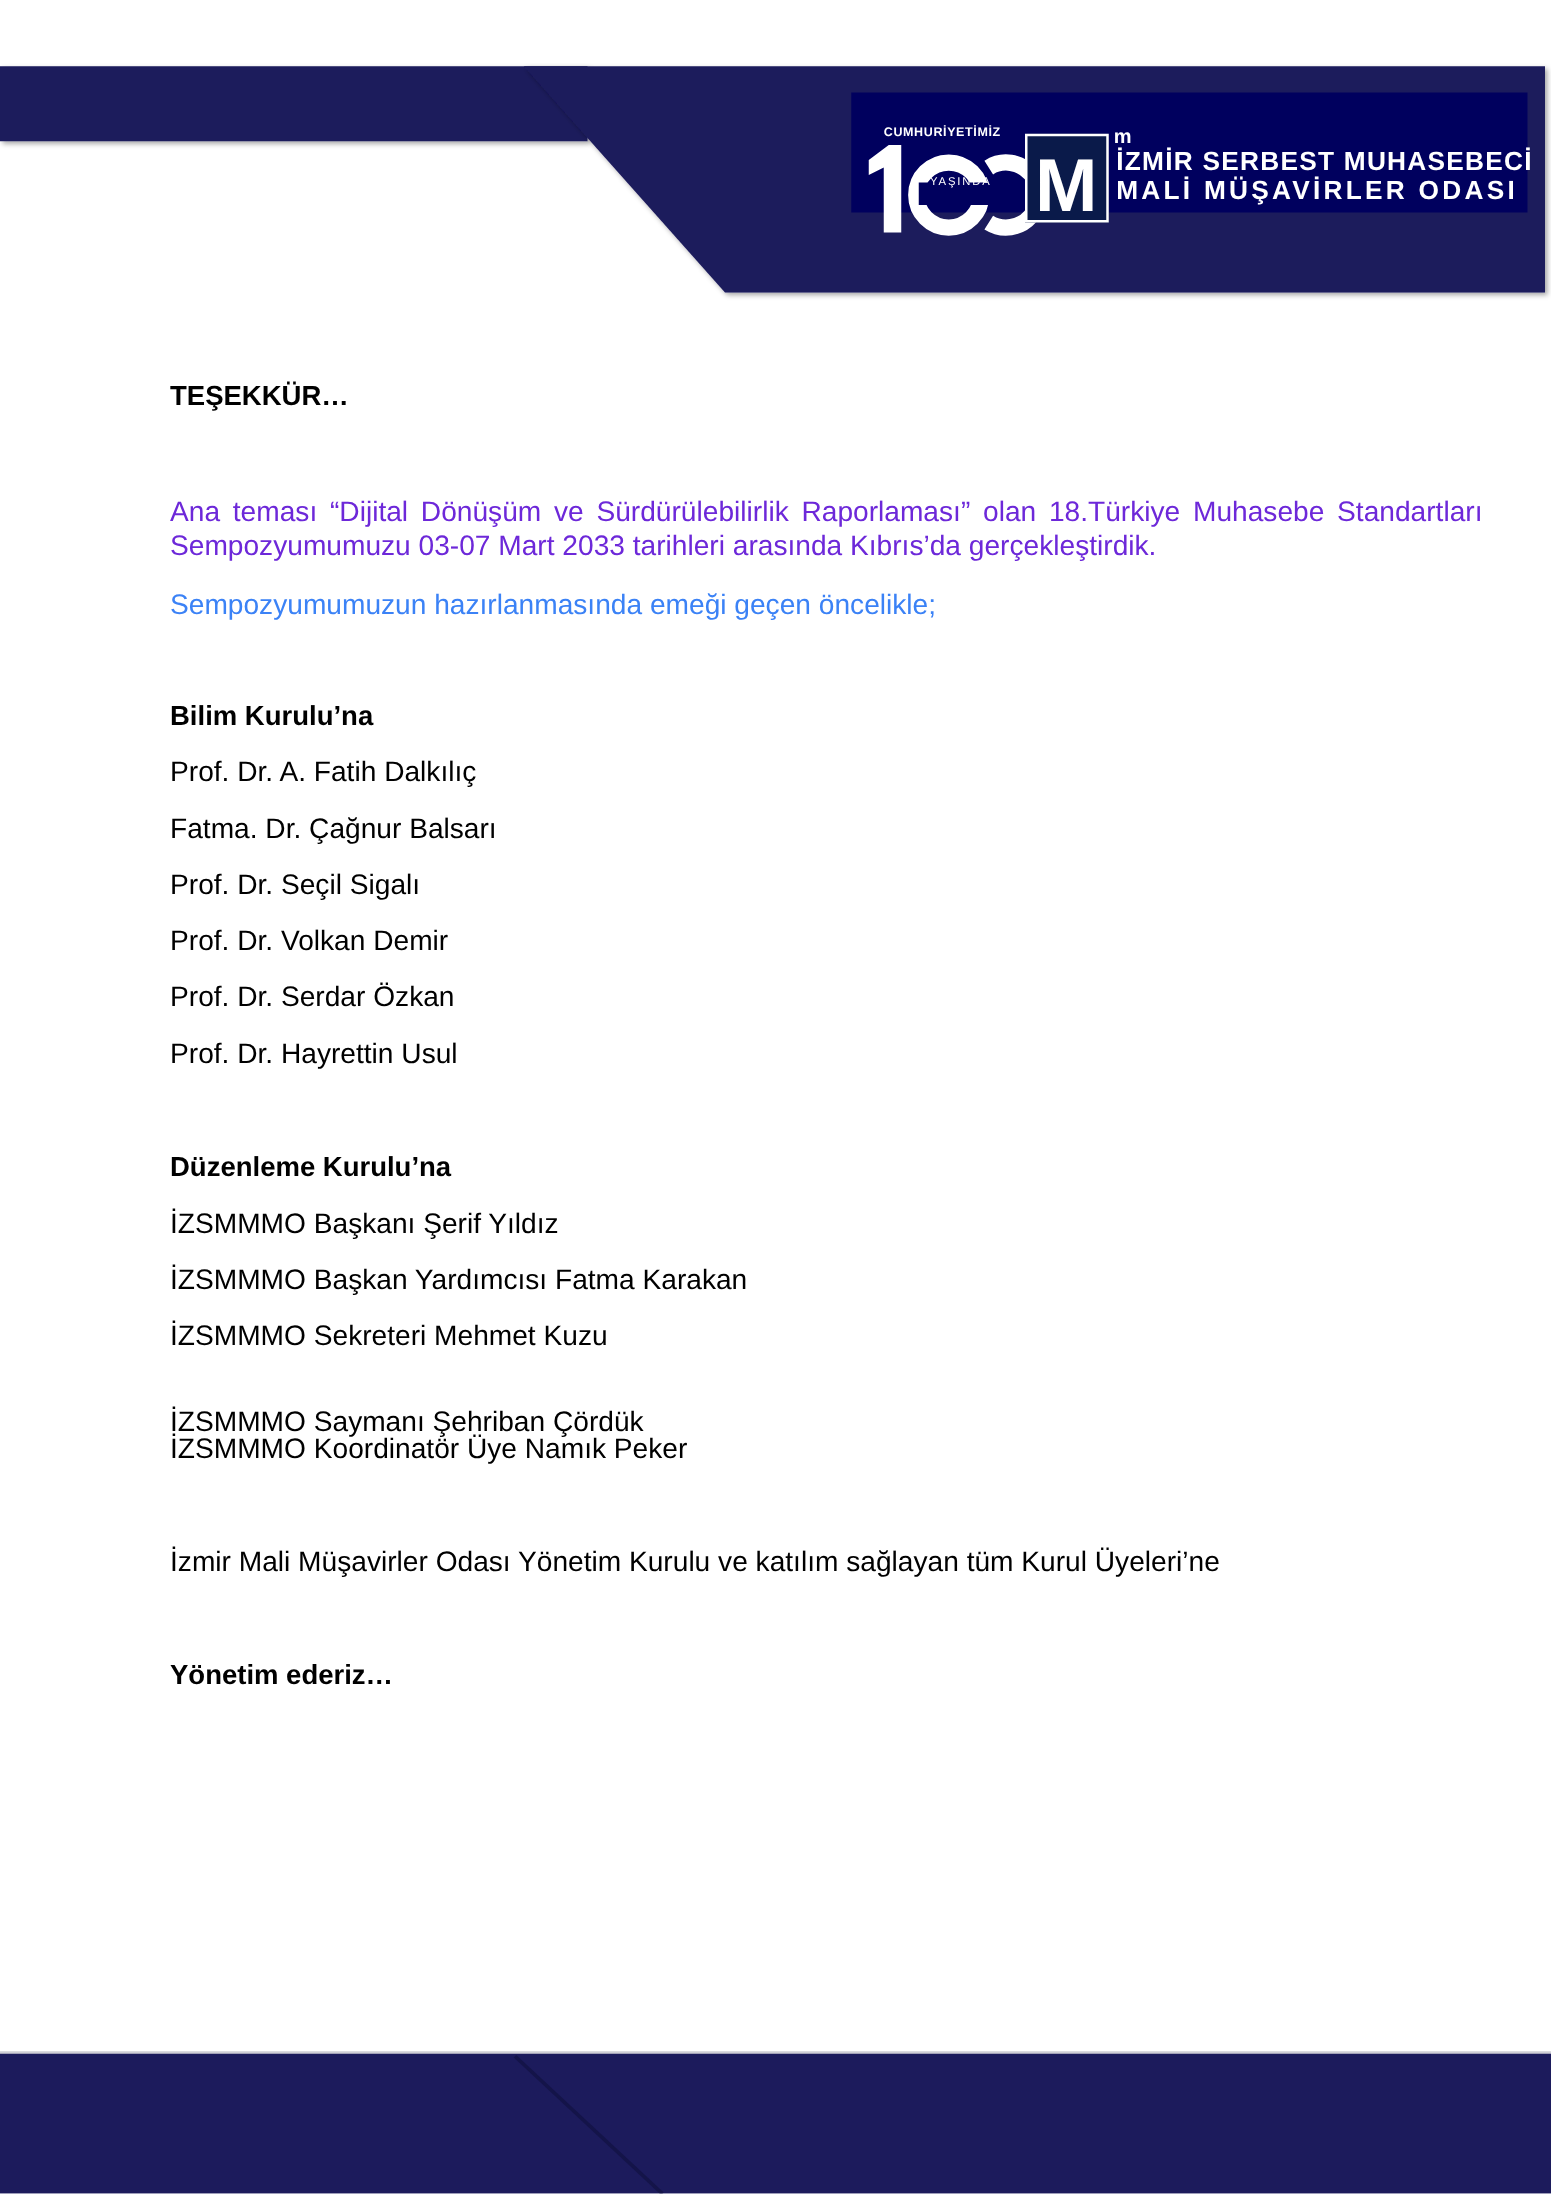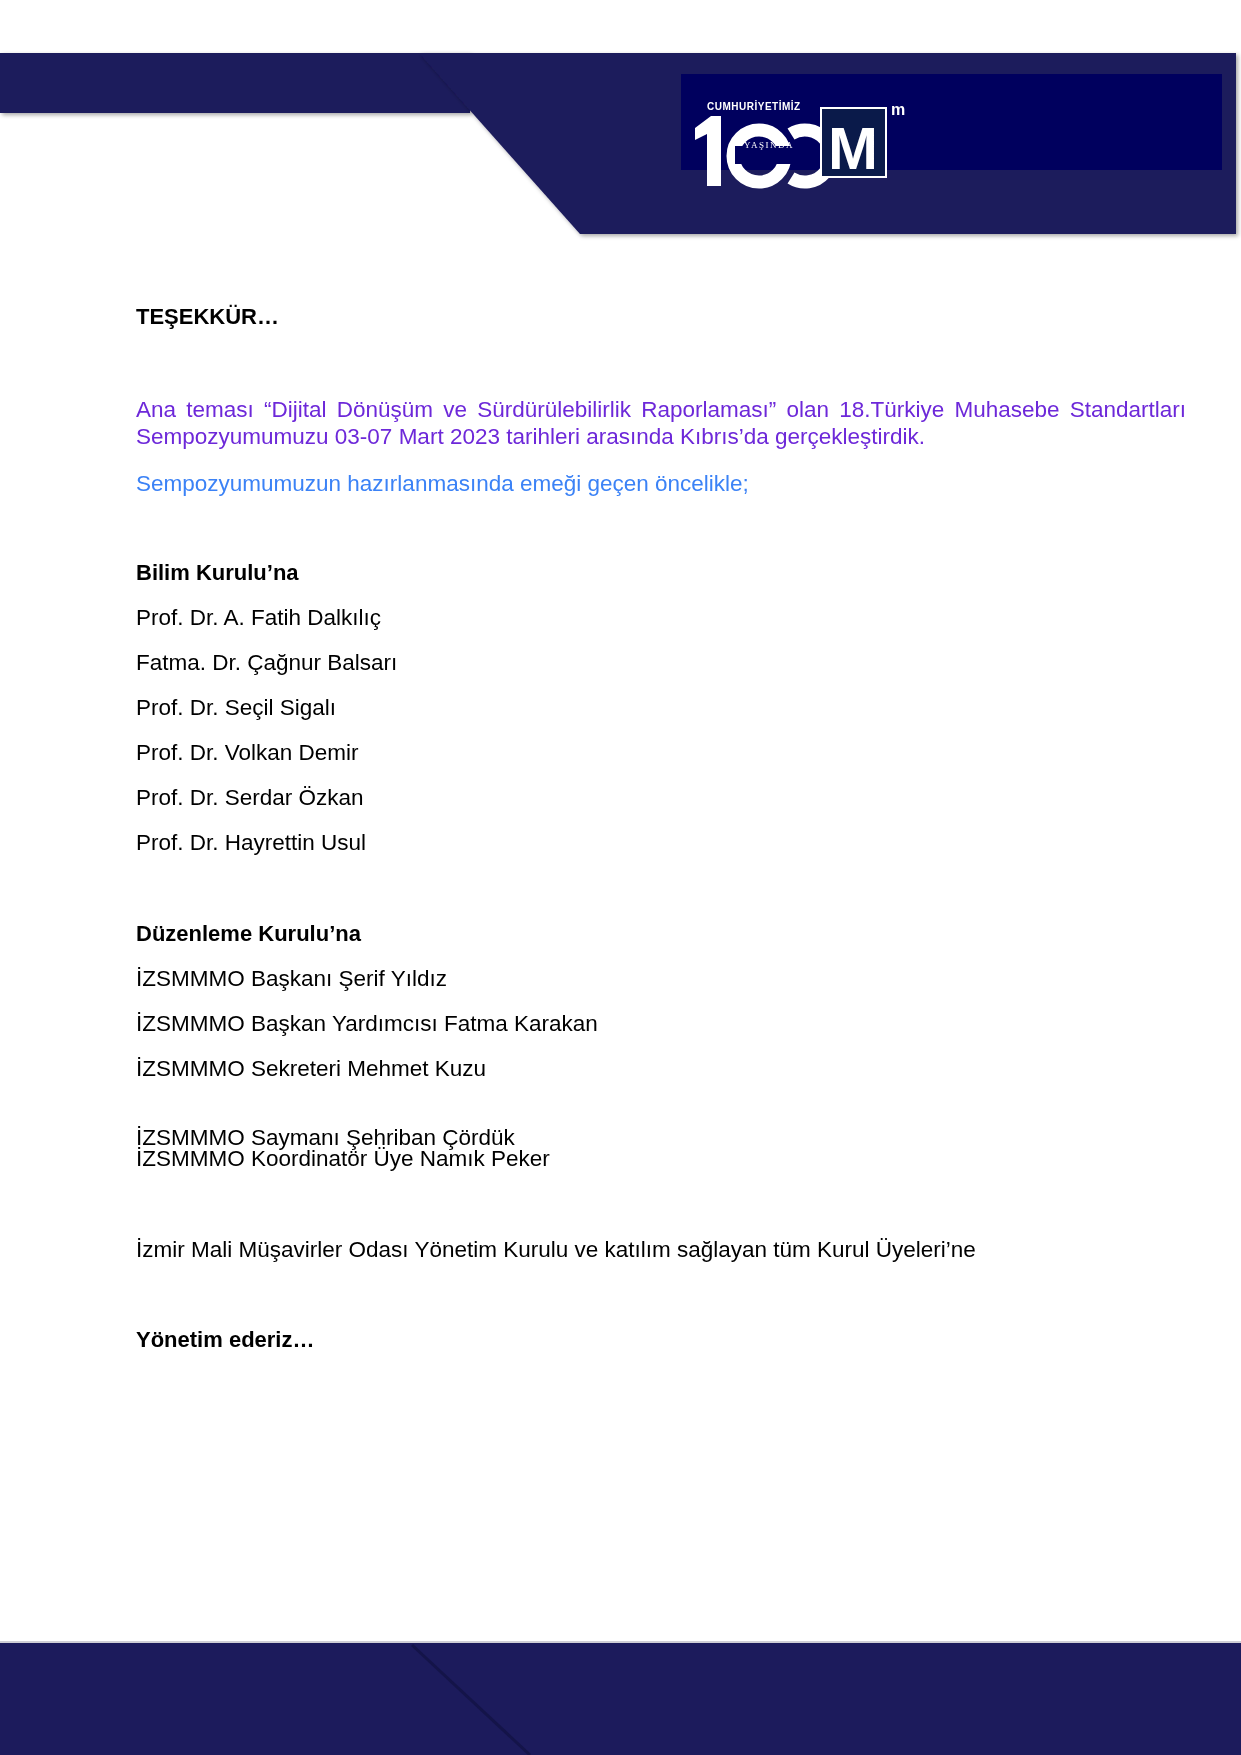--- a/index.html
+++ b/index.html
@@ -18,21 +18,21 @@
   }
   .logo-100 {
     position: absolute; left: 6px; top: 12px; width: 150px; height: 110px;
   }
   .logo-cumhuriyet {
     position: absolute; left: 26px; top: 27px; font-size: 10px; font-weight: bold;
     color: #fff; letter-spacing: 0.5px; font-family: "Liberation Sans", sans-serif;
   }
   .logo-yasinda {
     position: absolute; left: 63px; top: 66px; font-size: 9px;
-    color: #fff; letter-spacing: 1.5px; font-family: Liberation Serif, serif;
+    color: #fff; letter-spacing: 1.5px; font-family: Liberation Sans, sans-serif;
   }
   .logo-m-box {
     position: absolute; left: 139px; top: 33px; width: 67px; height: 71px;
     border: 2px solid #ffffff; box-sizing: border-box; background: #0a1a4a;
   }
   .logo-m {
     position: absolute; left: 6px; top: 10px; font-size: 60px; font-weight: bold; color: #fff;
     line-height: 60px; font-family: "Liberation Sans", sans-serif;
   }
   .logo-m-sup {
@@ -77,28 +77,32 @@
 
     <path d="M 104 48 A 26 26 0 1 1 104 92" fill="none" stroke="#fff" stroke-width="13"></path>
     <rect x="48" y="60" width="75" height="18" fill="#00005e"></rect>
   </svg>
   <span class="logo-cumhuriyet">CUMHURİYETİMİZ</span>
   <span class="logo-yasinda">YAŞINDA</span>
   <div class="logo-m-box">
     <span class="logo-m">M</span>
   </div>
   <span class="logo-m-sup">m</span>
+  <div class="logo-name">
+    <div>İZMİR SERBEST MUHASEBECİ</div>
+    <div class="line2">MALİ MÜŞAVİRLER ODASI</div>
+  </div>
 </div>
 
 <div class="content">
   <div class="t b" style="top:304px; font-size:22px;">TEŞEKKÜR…</div>
 
   <div class="para" style="top:396px;">
     <span class="para-line justify-last">Ana teması “Dijital Dönüşüm ve Sürdürülebilirlik Raporlaması” olan 18.Türkiye Muhasebe Standartları</span>
-    <span class="para-line">Sempozyumumuzu 03-07 Mart 2023 tarihleri arasında Kıbrıs’da gerçekleştirdik.</span>
+    <span class="para-line">Sempozyumumuzu 03-07 Mart 2033 tarihleri arasında Kıbrıs’da gerçekleştirdik.</span>
   </div>
 
   <div class="t gray" style="top:471px;">Sempozyumumuzun hazırlanmasında emeği geçen öncelikle;</div>
 
   <div class="t b" style="top:560px; font-size:22px;">Bilim Kurulu’na</div>
   <div class="t" style="top:605px;">Prof. Dr. A. Fatih Dalkılıç</div>
   <div class="t" style="top:650px;">Fatma. Dr. Çağnur Balsarı</div>
   <div class="t" style="top:695px;">Prof. Dr. Seçil Sigalı</div>
   <div class="t" style="top:740px;">Prof. Dr. Volkan Demir</div>
   <div class="t" style="top:785px;">Prof. Dr. Serdar Özkan</div>

